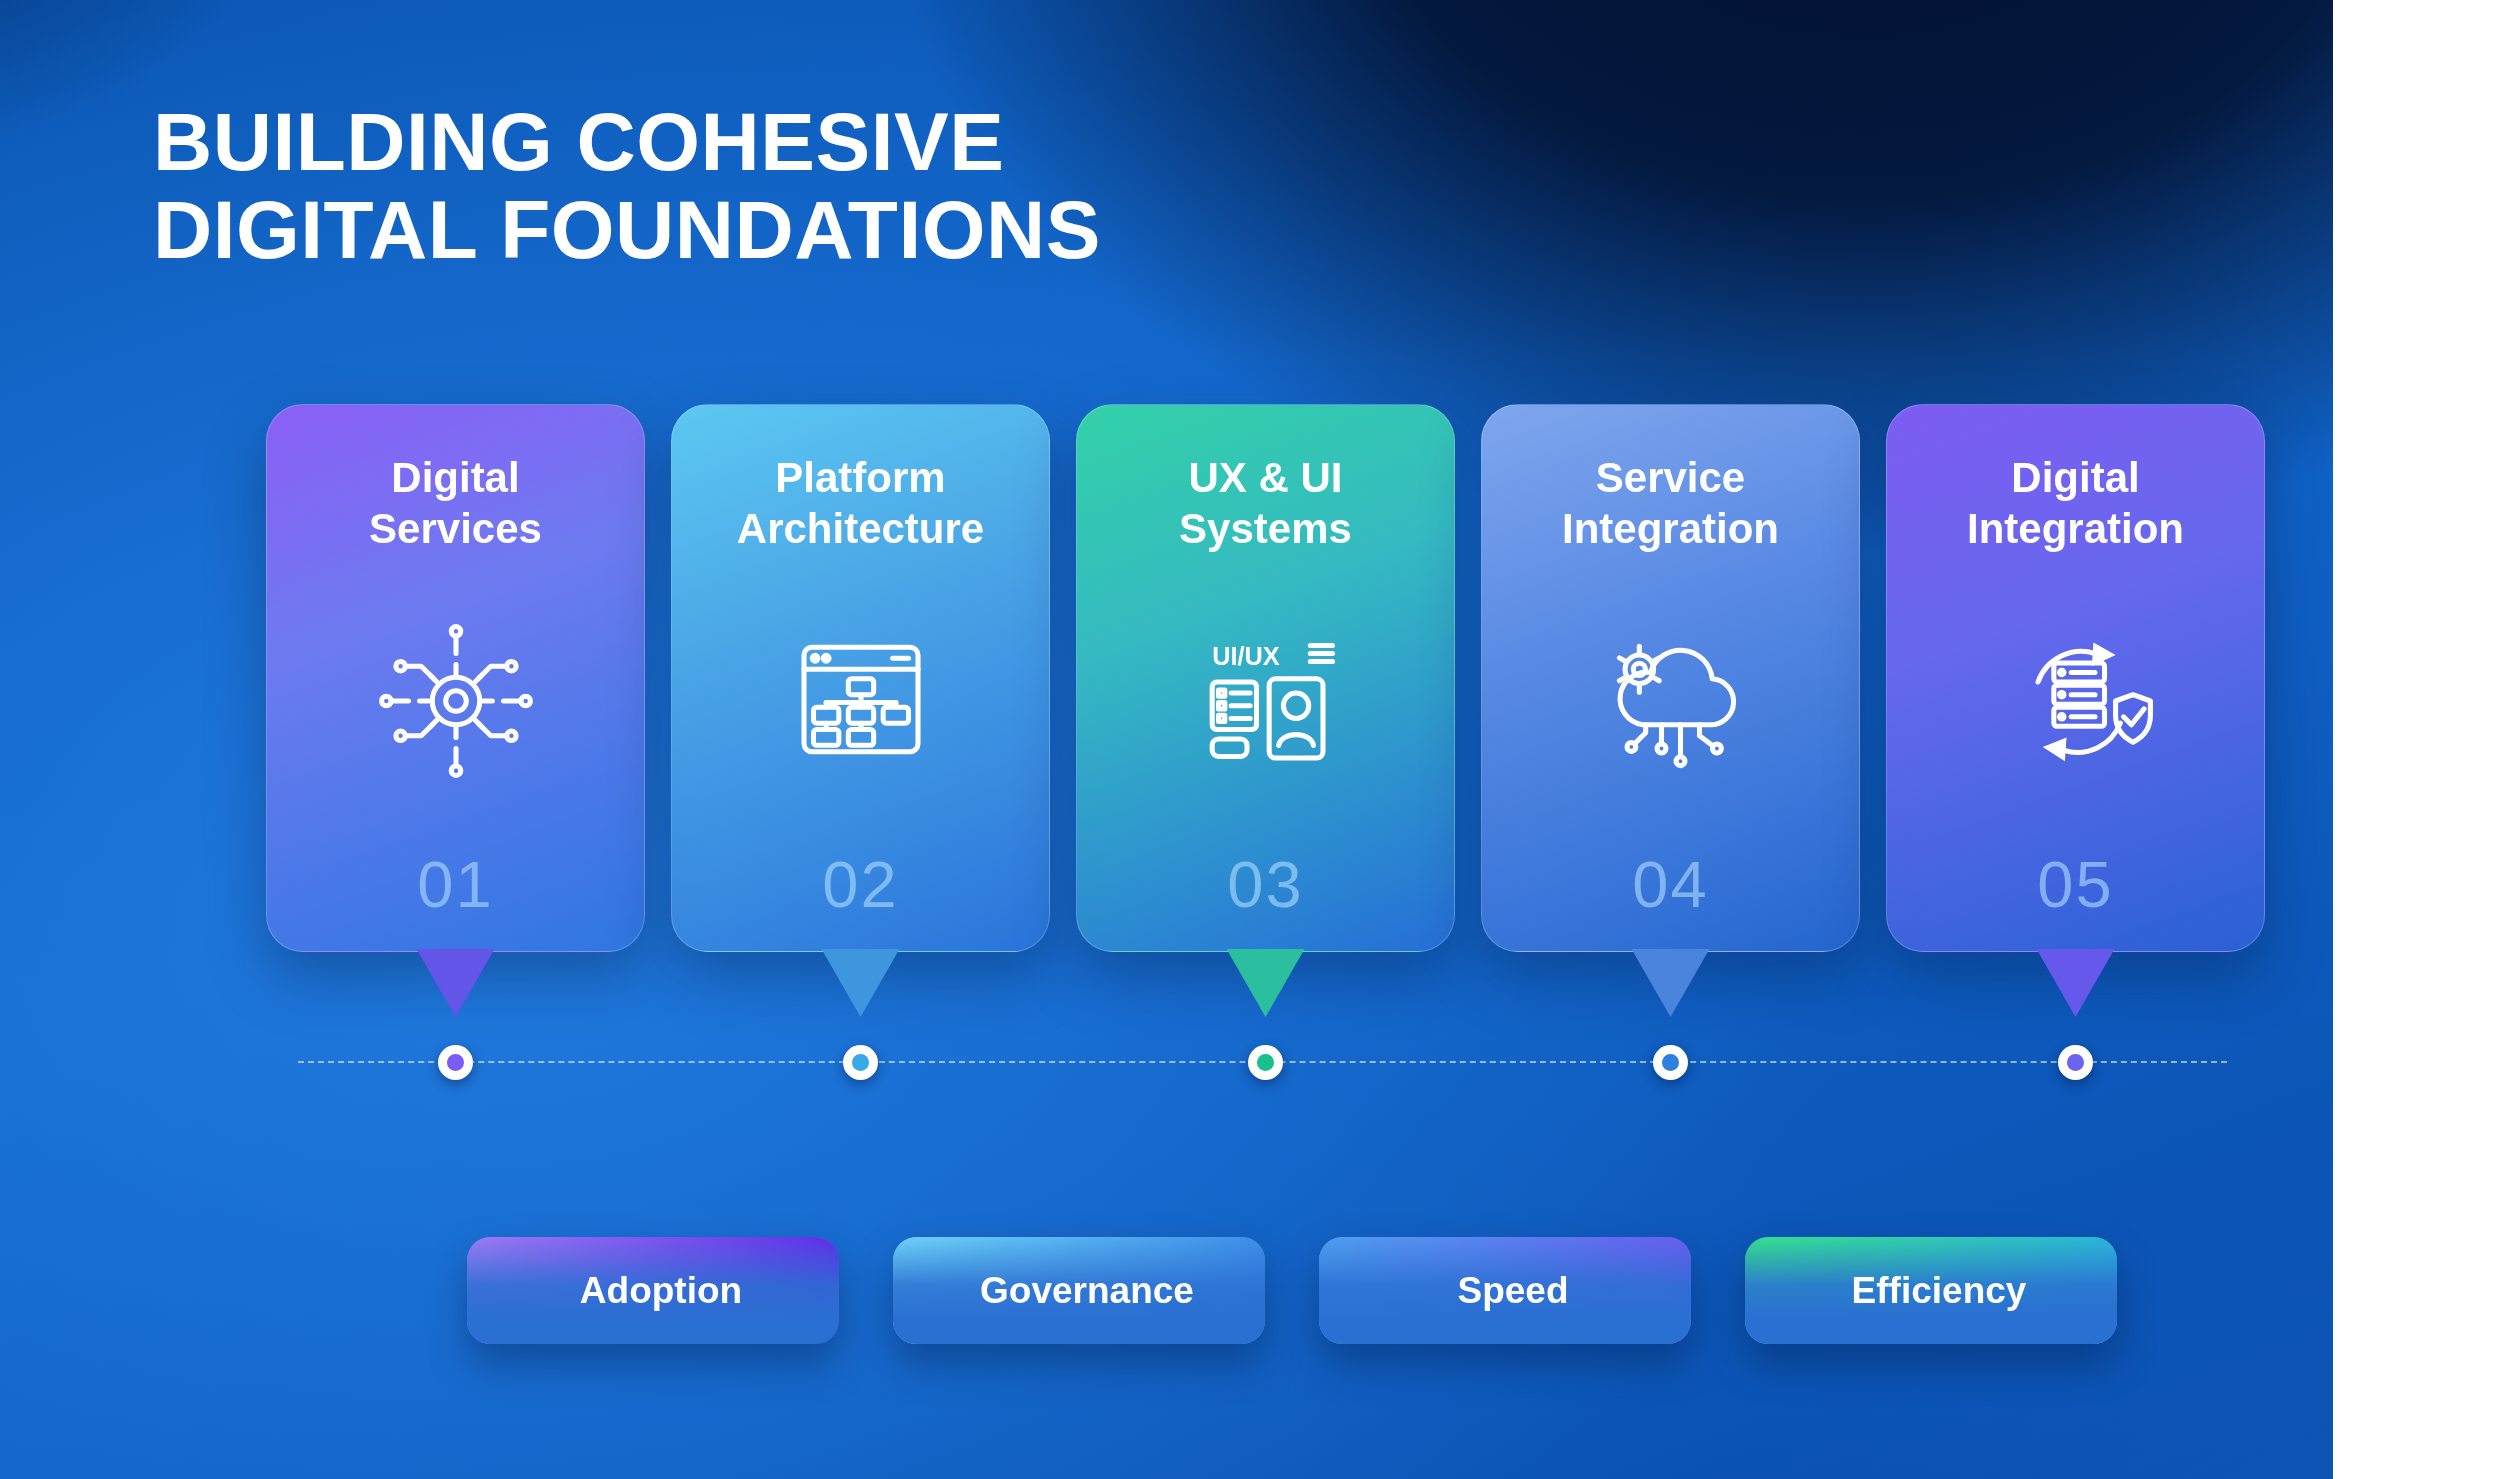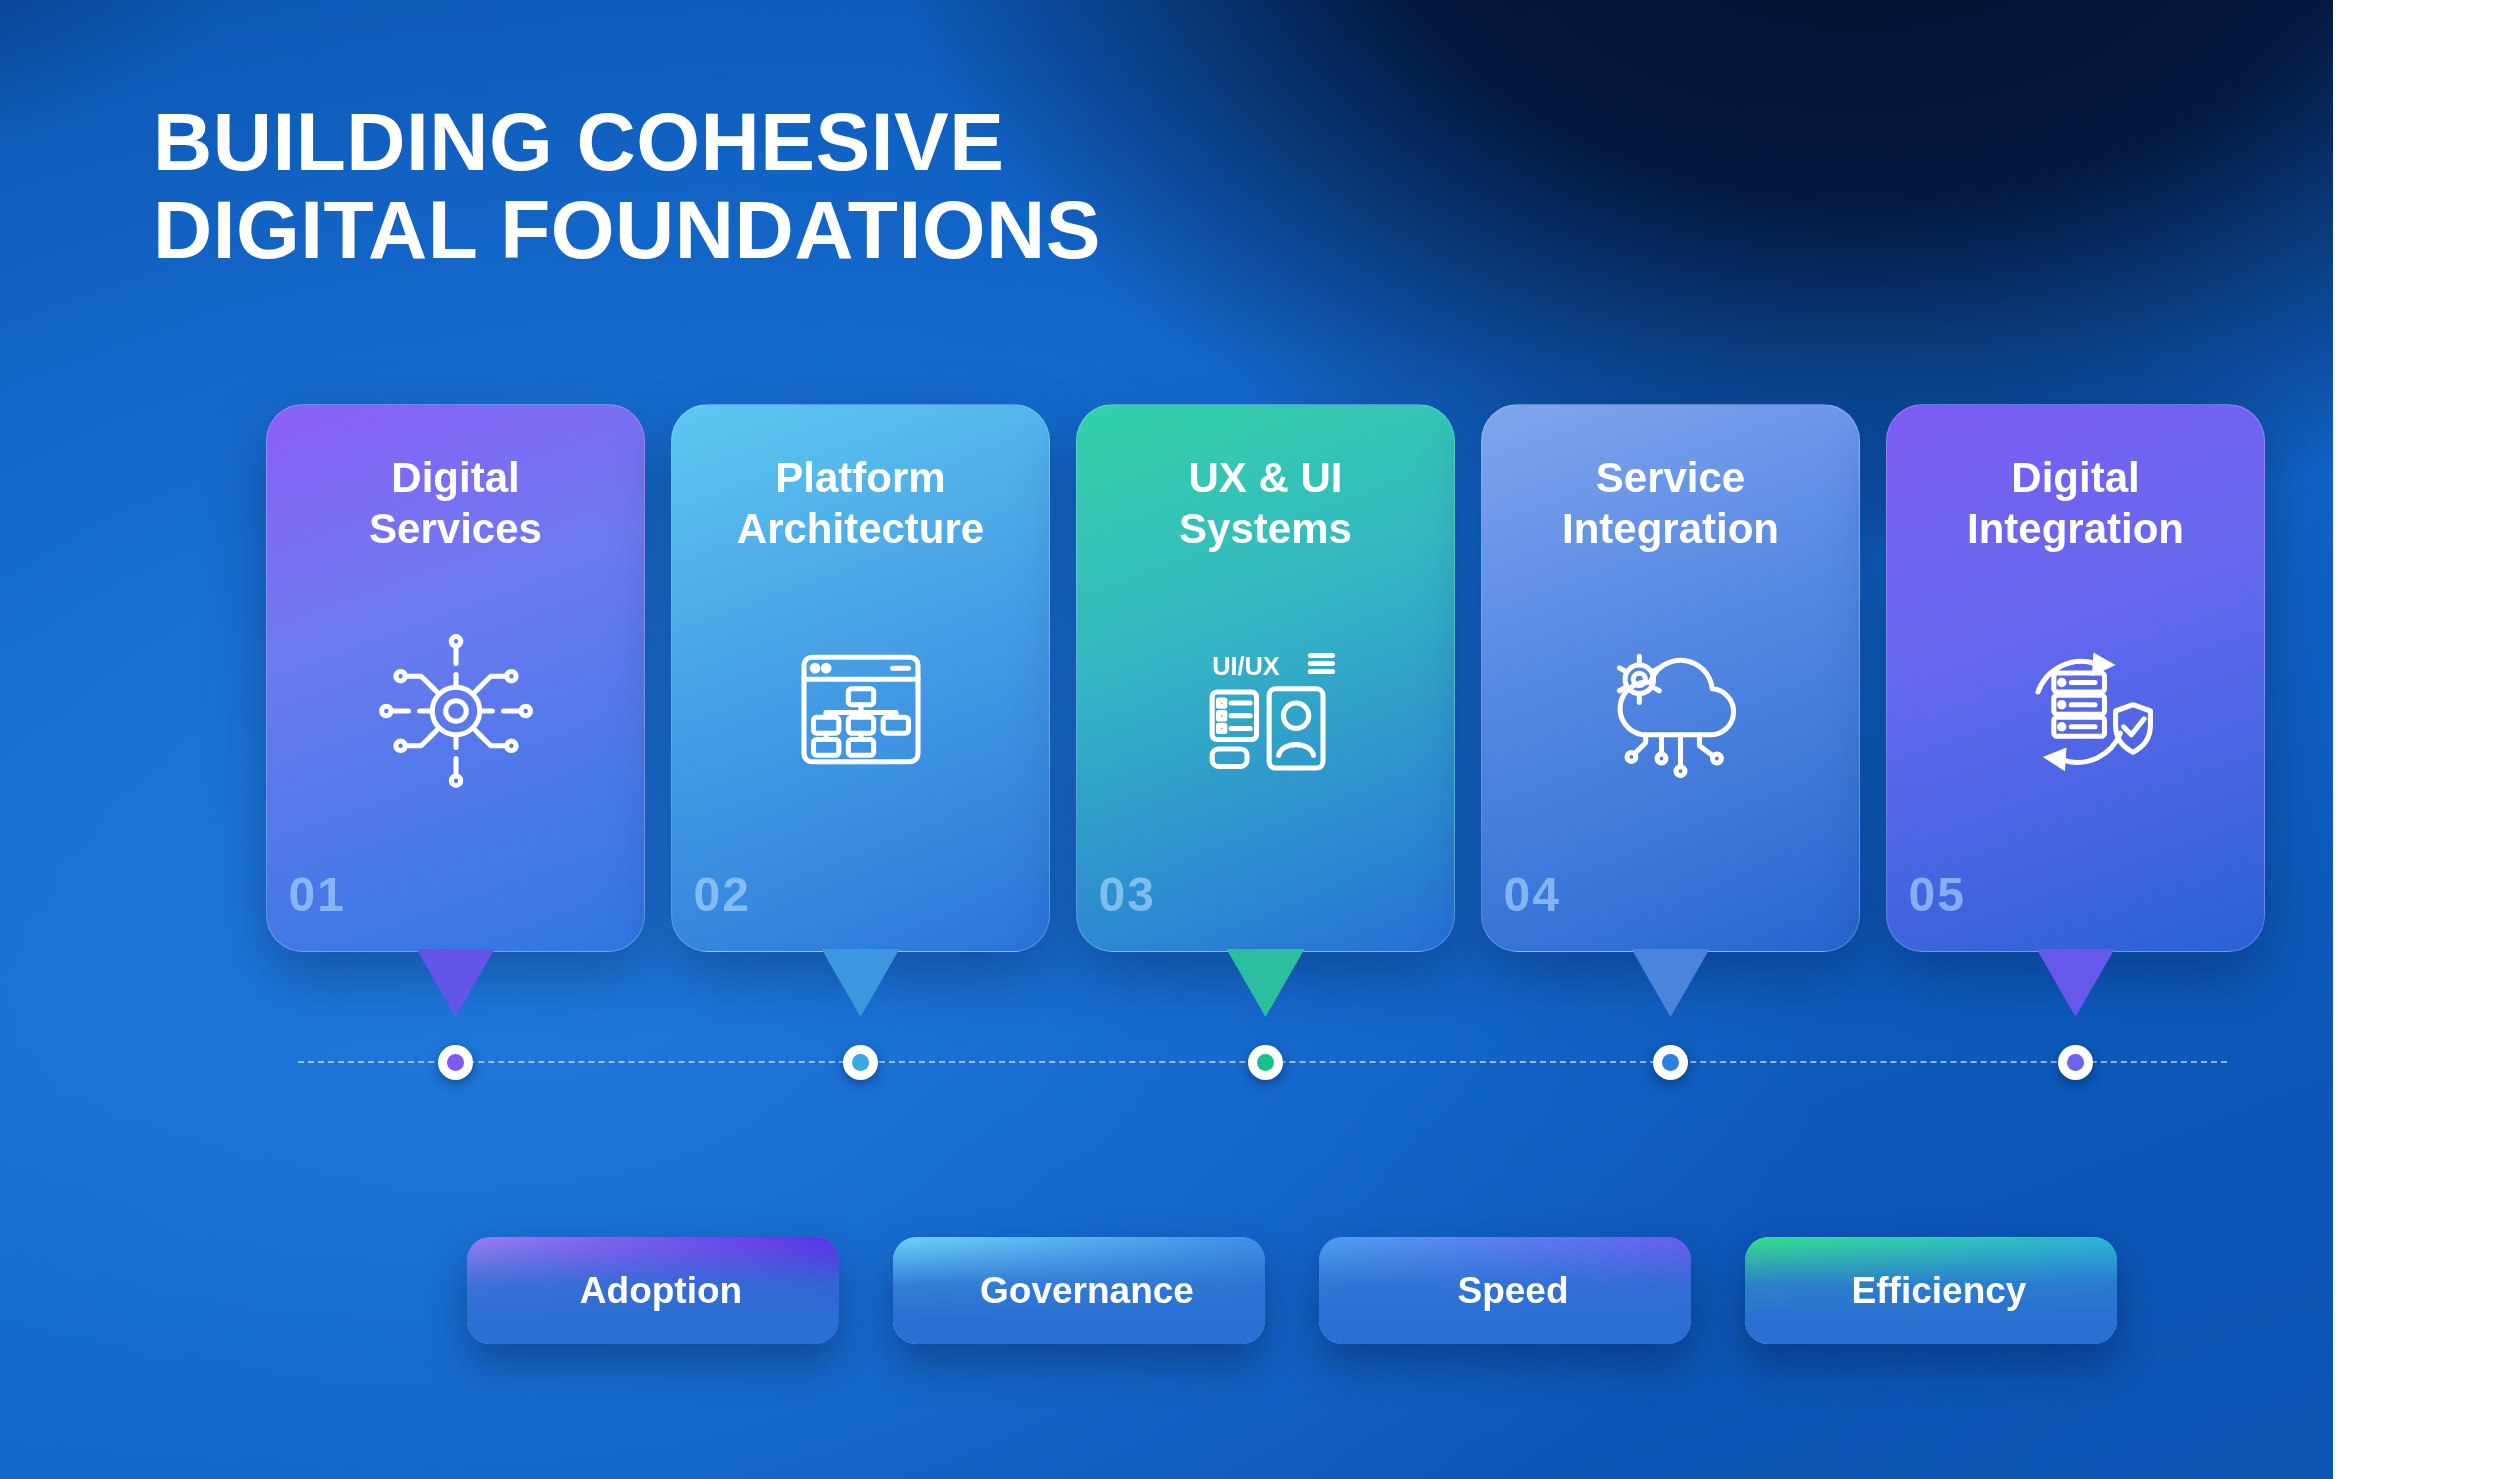--- a/index.html
+++ b/index.html
@@ -22,33 +22,33 @@
     position:absolute; left:153px; top:98px;
     color:#ffffff; font-weight:bold; font-size:82px; line-height:1.07;
     letter-spacing:0.5px; text-transform:uppercase;
   }
   .cards-row {
     position:absolute; left:266px; top:404px;
     display:flex; gap:26px;
   }
   .card {
     position:relative; width:379px; height:548px; border-radius:37px;
-    display:flex; flex-direction:column; 
+    display:flex; flex-direction:column; align-items:center;
     padding:47px 21.5px 29px;
     background: linear-gradient(160deg, var(--grad-from) 0%, var(--grad-mid) 38%, var(--grad-to) 100%);
     border:1.5px solid rgba(255,255,255,0.22);
     box-shadow: 0 25px 59px rgba(2,24,66,0.35);
   }
   .card-title {
     color:#fff; font-weight:bold; font-size:42px; line-height:1.22; text-align:center;
   }
   .card-icon { flex:1; display:flex; align-items:center; justify-content:center; width:100%; }
   .card-icon svg { width:190px; height:190px; }
   .card-number {
-    font-size:48px; font-weight:bold; color:rgba(175,220,255,0.62); letter-spacing:2px;
+    font-size:65px; font-weight:normal; color:rgba(175,220,255,0.62); letter-spacing:2px;
   }
   .card-tail {
     position:absolute; top:100%; margin-top:-2px; left:50%; transform:translateX(-50%);
     width:78px; height:68px; background:var(--tail);
     clip-path: polygon(0 0, 100% 0, 50% 100%);
   }
   .timeline-line {
     position:absolute; left:298px; top:1061px; width:1929px; height:0;
     border-top:2.9px dashed rgba(235,245,255,0.6);
   }

